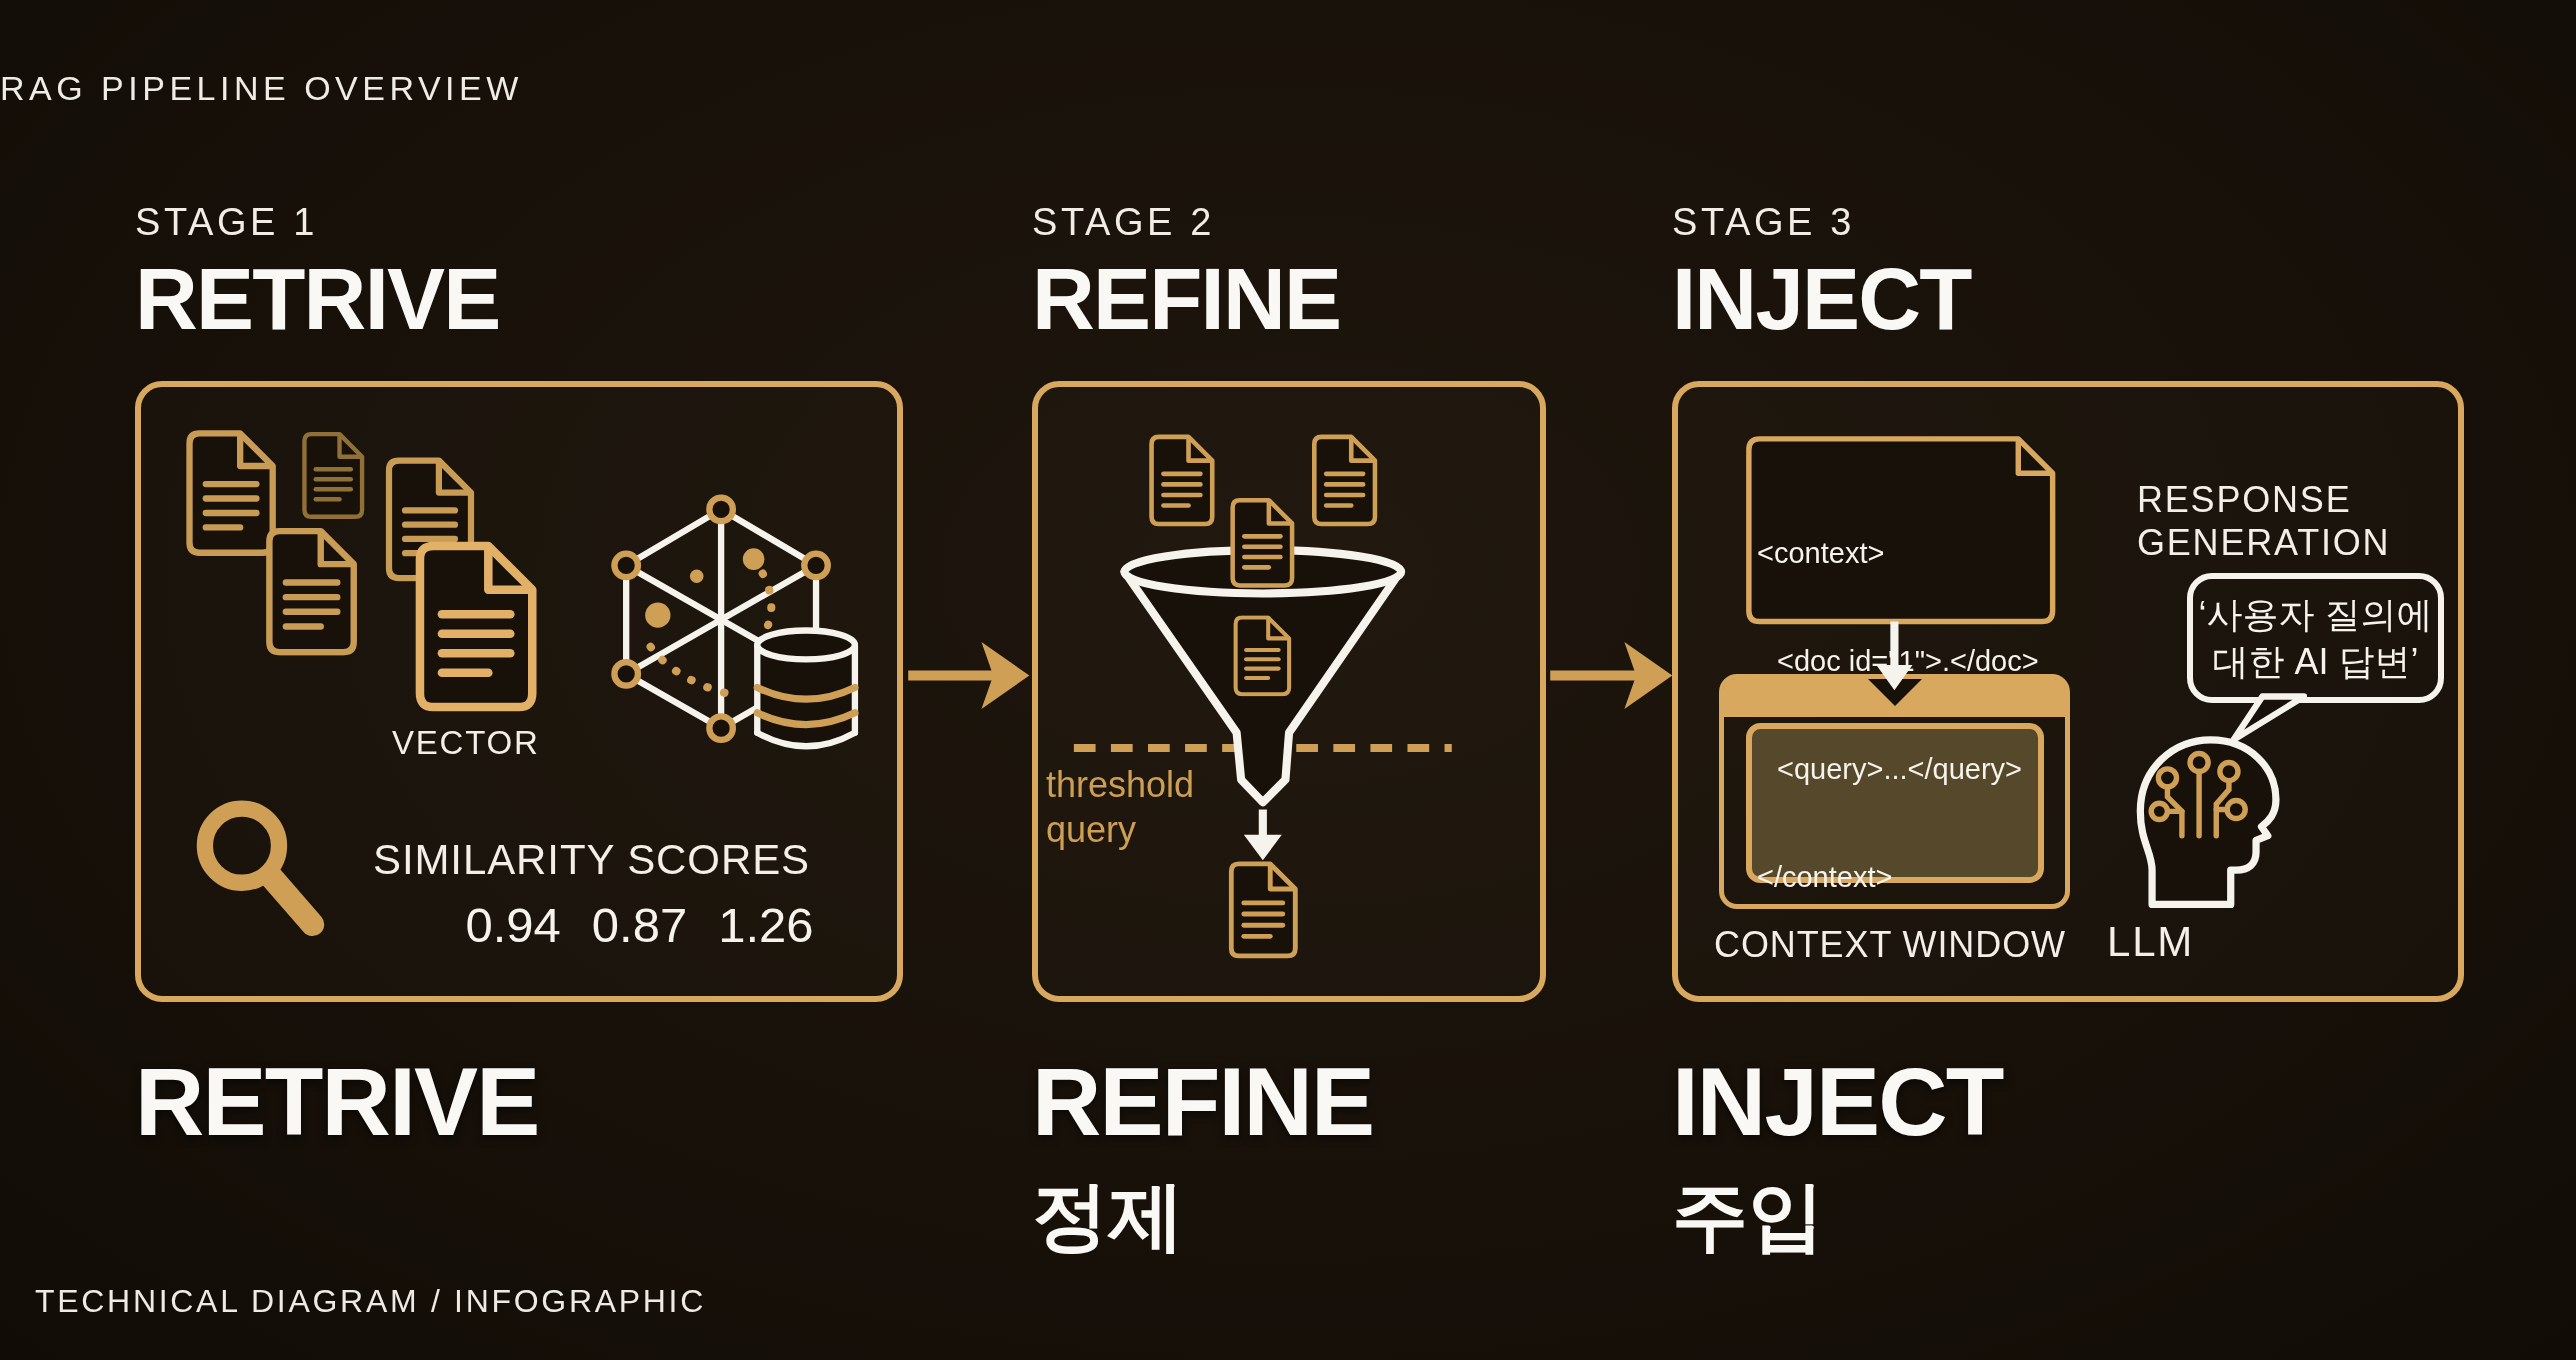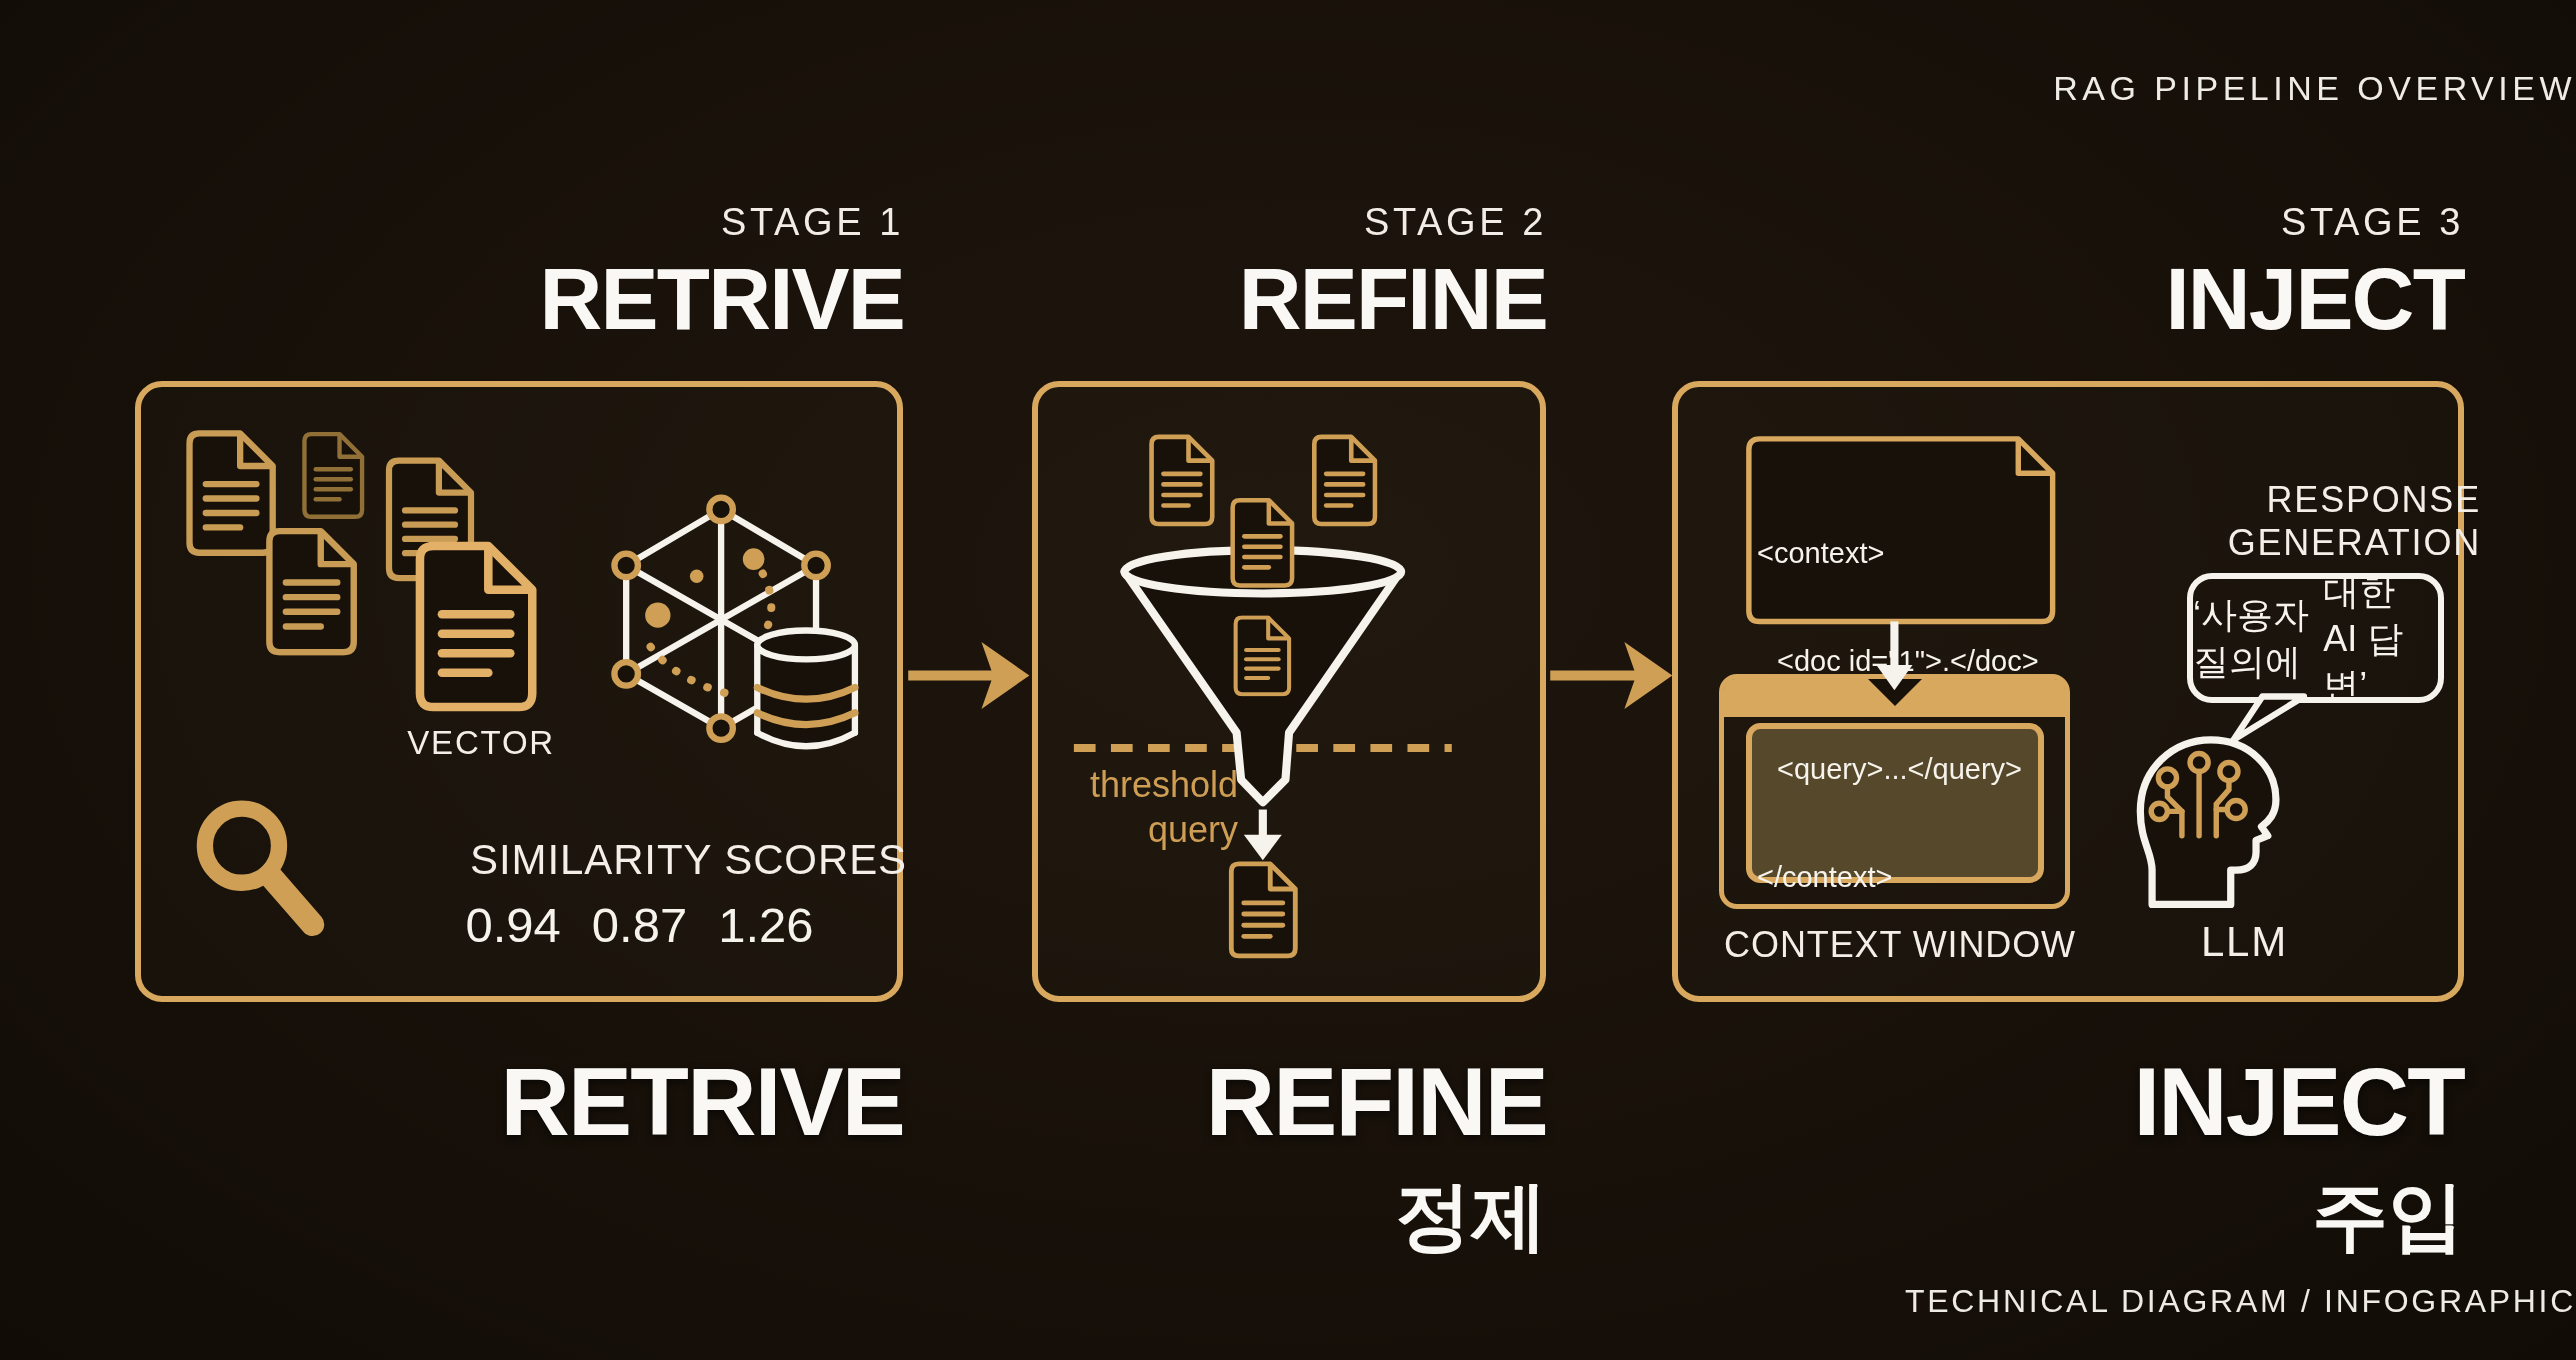--- a/index.html
+++ b/index.html
@@ -2,40 +2,40 @@
 <html style="font-size:14.5px"><head>
 <meta charset="utf-8">
 <style>
   html,body{margin:0;padding:0;background:#0e0905;}
   .canvas{
     position:relative;width:2576px;height:1360px;overflow:hidden;
     background:radial-gradient(ellipse at 50% 42%, #1e160d 0%, #18110a 55%, #110c06 100%);
     font-family:"Liberation Sans", sans-serif;color:#f2eee7;
   }
   .abs{position:absolute;}
-  .tc{text-align:right;}
+  .tc{text-align:left;}
   .page-title{left:0;right:0;top:69px;font-size:34px;letter-spacing:4.5px;color:#efece6;}
   .stage-head{top:201px;}
   .stage-label{font-size:38px;letter-spacing:3.6px;color:#f1ede6;}
   .stage-title{font-size:87px;font-weight:700;letter-spacing:-1.8px;color:#faf8f4;margin-top:5.4px;}
   .stage-box{border:6.3px solid #d8a85e;border-radius:27px;background:rgba(255,240,214,0.015);}
   .bottom-label{top:1047px;}
   .bottom-title{font-size:96px;font-weight:800;letter-spacing:-1.8px;color:#faf8f4;text-shadow:0 2.7px 9px rgba(0,0,0,.6);}
   .bottom-korean{font-size:76px;font-weight:700;color:#faf8f4;margin-top:9px;}
   .page-footer{left:0;right:0;top:1283px;font-size:32px;letter-spacing:2.7px;color:#eeebe4;padding-left:35px;}
   .vector-label{font-size:33px;letter-spacing:1.8px;color:#f3efe8;}
   .sim-title{font-size:42px;letter-spacing:0.9px;color:#f3efe8;}
   .scores{display:flex;justify-content:center;gap:31px;font-size:49px;font-weight:500;color:#f6f3ec;}
   .threshold{font-size:36px;line-height:45px;color:#cf9e55;}
   .code-text{font-size:29px;line-height:36px;color:#f6f3ec;white-space:pre;}
   .code-text .ind{padding-left:20px;}
   .cw-label{font-size:36px;letter-spacing:0.9px;color:#f3efe8;}
   .resp-label{font-size:36px;line-height:43px;letter-spacing:1.8px;color:#f3efe8;}
   .bubble{
-    border:6.3px solid #f6f3ec;border-radius:25px;display:flex;flex-direction:row;
+    border:6.3px solid #f6f3ec;border-radius:25px;display:flex;flex-direction:column;
     justify-content:center;align-items:center;font-size:36px;line-height:47px;color:#f6f3ec;
   }
   .llm-label{font-size:42px;letter-spacing:1.8px;color:#f3efe8;}
   .cw-outer{border:5.4px solid #d8a85e;border-radius:18px;background:transparent;}
   .cw-bar{position:absolute;left:0;top:0;right:0;height:38px;background:#d8a85e;border-radius:11px 11px 0 0;}
   .cw-notch{position:absolute;left:50%;top:0;transform:translateX(-50%);width:0;height:0;
     border-left:27px solid transparent;border-right:27px solid transparent;border-top:27px solid #18110a;}
   .cw-screen{position:absolute;left:22px;top:44px;width:298px;height:160px;border:6.3px solid #d8a85e;border-radius:14.5px;background:#56482b;box-sizing:border-box;}
   svg.layer{position:absolute;}
   .z1{z-index:1}.z2{z-index:2}.z3{z-index:3}.z4{z-index:4}

